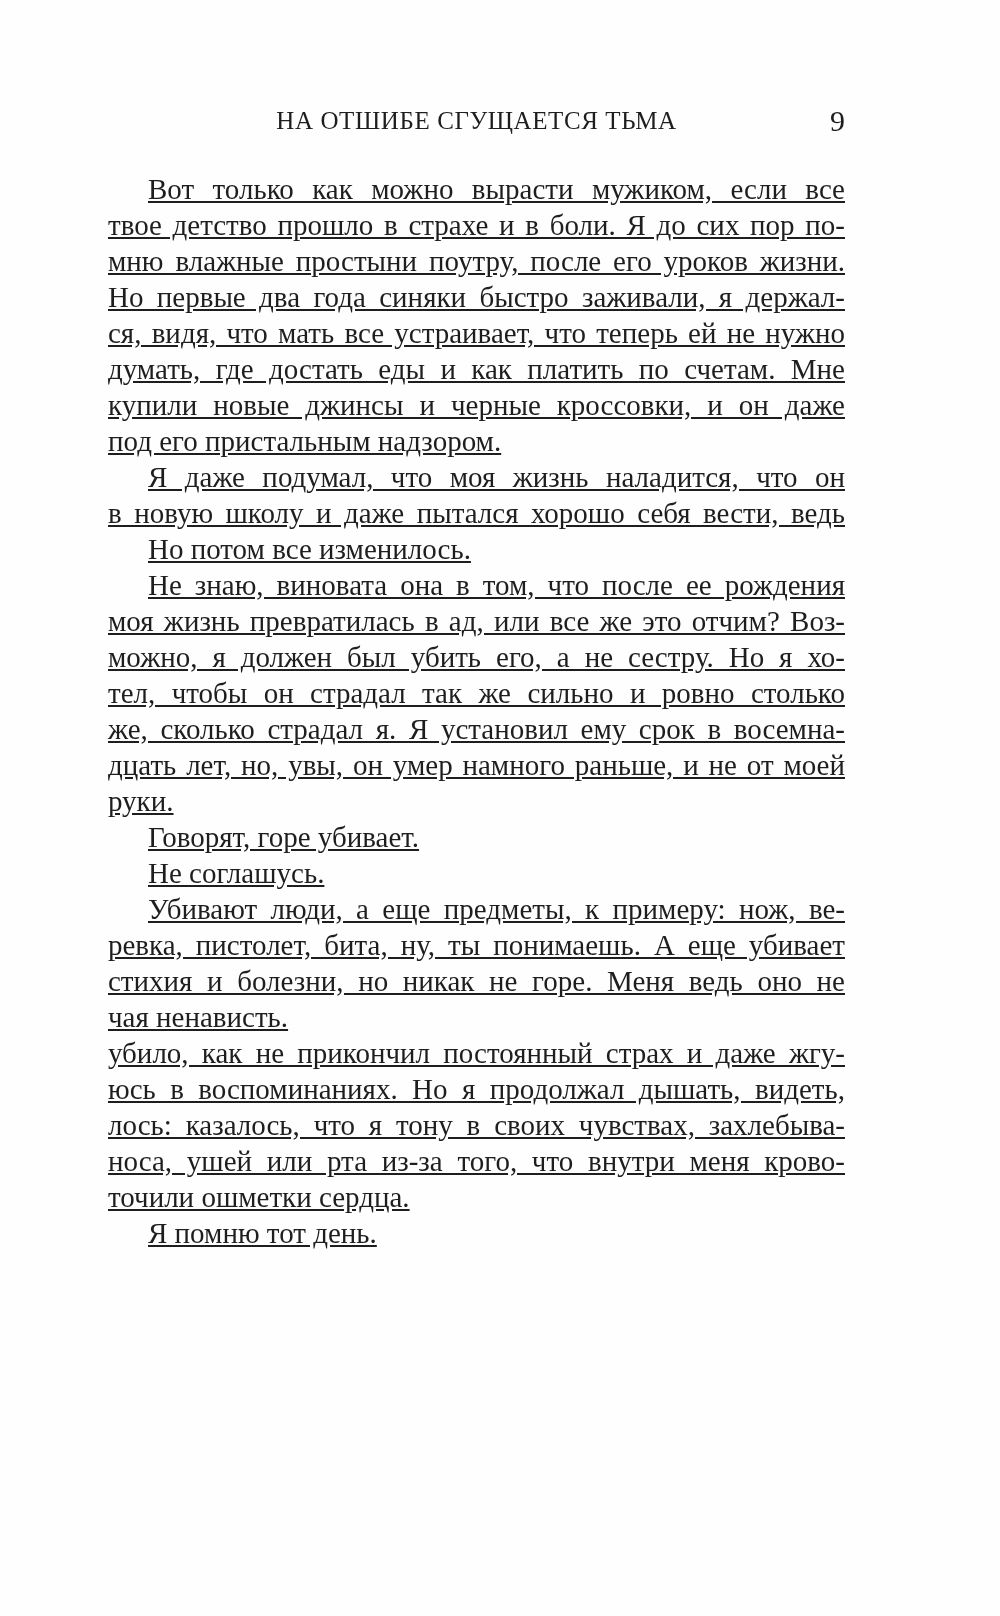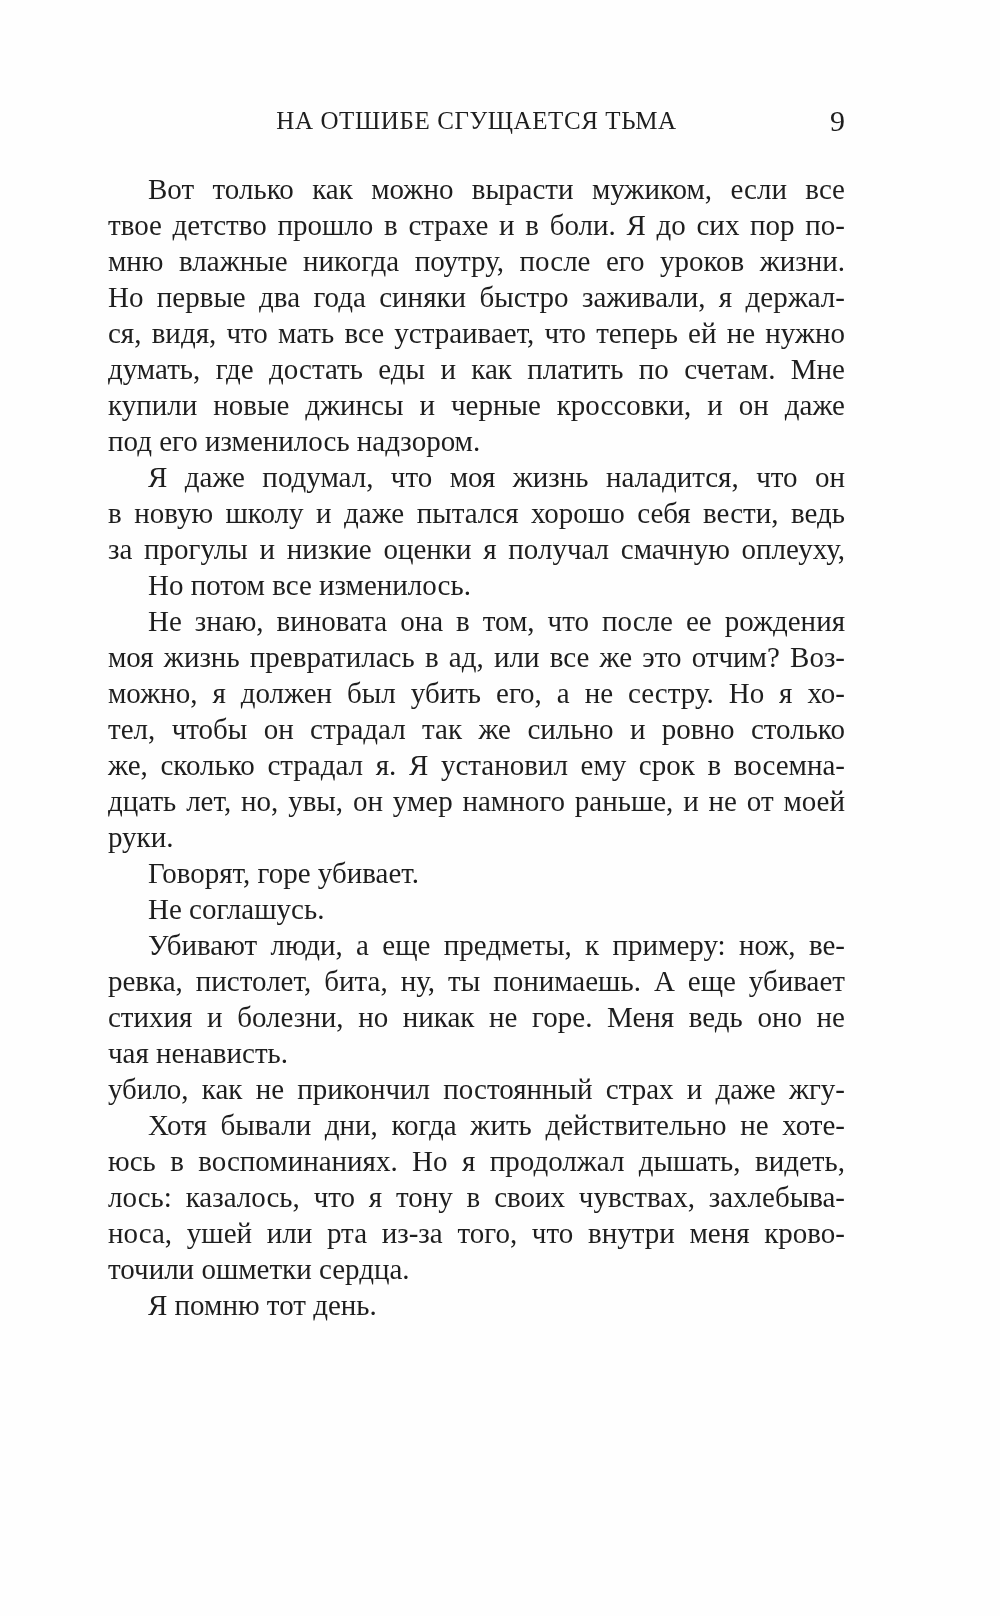--- a/index.html
+++ b/index.html
@@ -42,62 +42,61 @@
     top: 171px;
     width: 737px;
     font-size: 29px;
     line-height: 36px;
   }
   .line {
     height: 36px;
     text-align: justify;
     text-align-last: justify;
     white-space: nowrap;
+    text-decoration: underline;
   }
   .line.last {
     text-align-last: left;
     white-space: normal;
   }
   .line.first { text-indent: 40px; }
 </style>
 </head>
 <body>
 
 <div class="page">
   <header class="running-head">
     <span class="head-title">НА ОТШИБЕ СГУЩАЕТСЯ ТЬМА</span>
     <span class="page-number">9</span>
   </header>
   <main class="text-block">
       <div class="line first">Вот только как можно вырасти мужиком, если все</div>
       <div class="line">твое детство прошло в страхе и в боли. Я до сих пор по-</div>
-      <div class="line">мню влажные никогда поутру, после его уроков жизни.</div>
+      <div class="line">мню влажные простыни поутру, после его уроков жизни.</div>
       <div class="line">Но первые два года синяки быстро заживали, я держал-</div>
       <div class="line">ся, видя, что мать все устраивает, что теперь ей не нужно</div>
       <div class="line">думать, где достать еды и как платить по счетам. Мне</div>
       <div class="line">купили новые джинсы и черные кроссовки, и он даже</div>
-      <div class="line last">под его изменилось надзором.</div>
+      <div class="line last">под его пристальным надзором.</div>
       <div class="line first">Я даже подумал, что моя жизнь наладится, что он</div>
       <div class="line">в новую школу и даже пытался хорошо себя вести, ведь</div>
-      <div class="line">за прогулы и низкие оценки я получал смачную оплеуху,</div>
       <div class="line first last">Но потом все изменилось.</div>
       <div class="line first">Не знаю, виновата она в том, что после ее рождения</div>
       <div class="line">моя жизнь превратилась в ад, или все же это отчим? Воз-</div>
       <div class="line">можно, я должен был убить его, а не сестру. Но я хо-</div>
       <div class="line">тел, чтобы он страдал так же сильно и ровно столько</div>
       <div class="line">же, сколько страдал я. Я установил ему срок в восемна-</div>
       <div class="line">дцать лет, но, увы, он умер намного раньше, и не от моей</div>
       <div class="line last">руки.</div>
       <div class="line first last">Говорят, горе убивает.</div>
       <div class="line first last">Не соглашусь.</div>
       <div class="line first">Убивают люди, а еще предметы, к примеру: нож, ве-</div>
       <div class="line">ревка, пистолет, бита, ну, ты понимаешь. А еще убивает</div>
       <div class="line">стихия и болезни, но никак не горе. Меня ведь оно не</div>
       <div class="line last">чая ненависть.</div>
       <div class="line">убило, как не прикончил постоянный страх и даже жгу-</div>
-      <div class="line first">Хотя бывали дни, когда жить действительно не хоте-</div>
       <div class="line">юсь в воспоминаниях. Но я продолжал дышать, видеть,</div>
       <div class="line">лось: казалось, что я тону в своих чувствах, захлебыва-</div>
       <div class="line">носа, ушей или рта из-за того, что внутри меня крово-</div>
       <div class="line last">точили ошметки сердца.</div>
       <div class="line first last">Я помню тот день.</div>
     </main>
 </div>
 
 </body></html>

